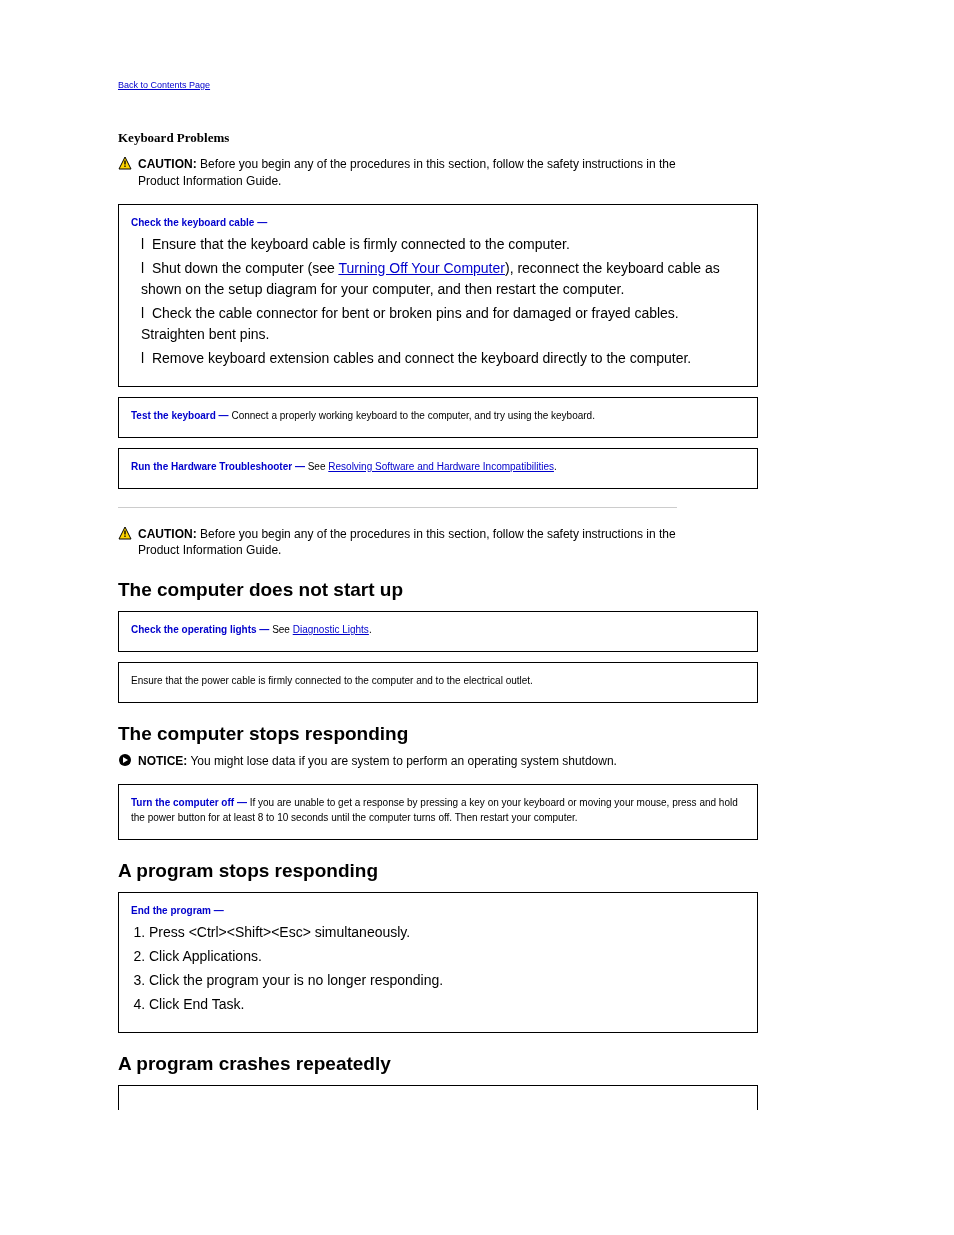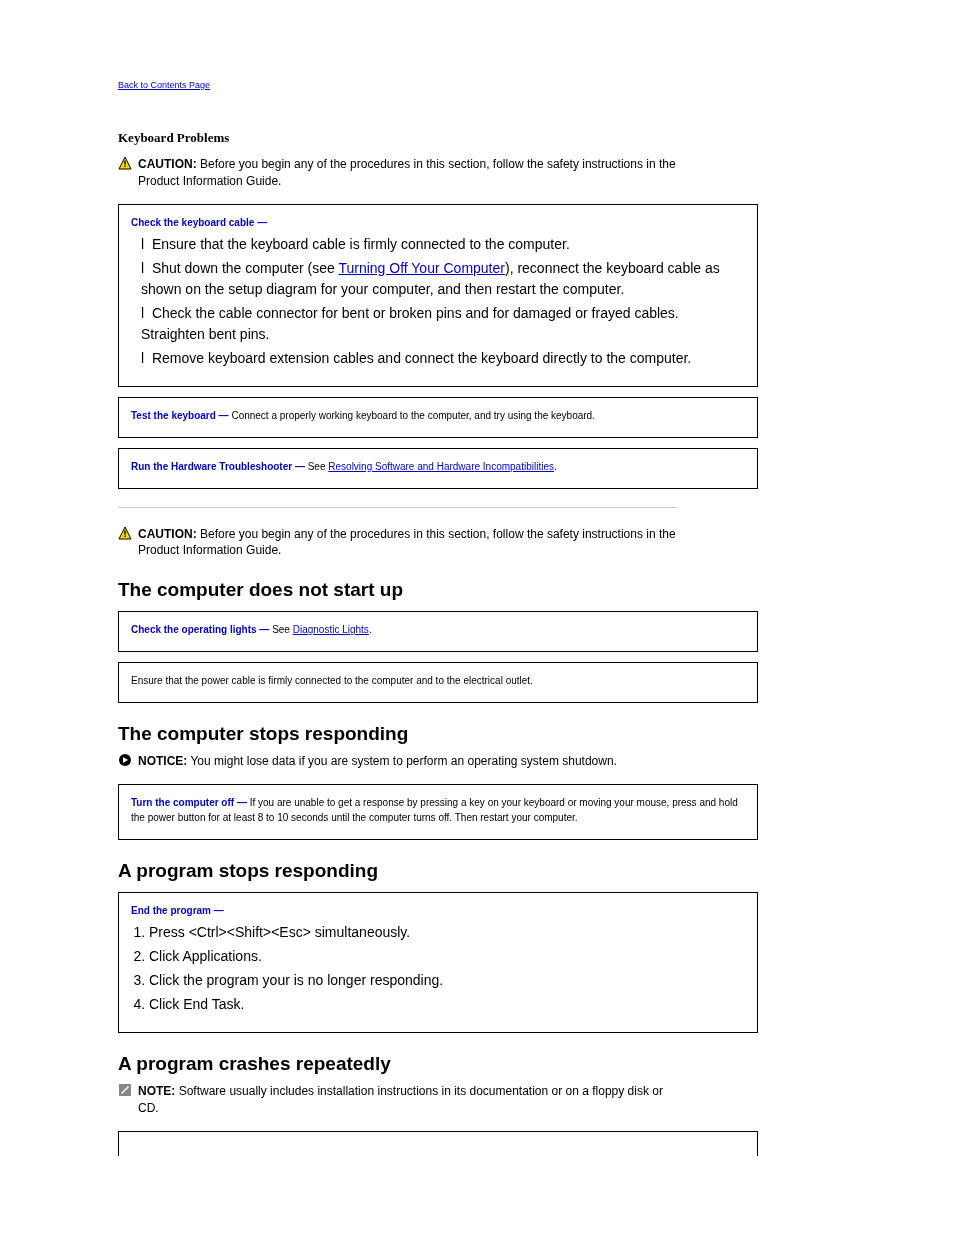--- a/index.html
+++ b/index.html
@@ -190,28 +190,16 @@
     <ol class="small">
       <li>Press &lt;Ctrl&gt;&lt;Shift&gt;&lt;Esc&gt; simultaneously.</li>
       <li><span>Click Applications.</span></li>
       <li>Click the program your is no longer responding.</li>
       <li><span>Click End Task.</span></li>
     </ol>
   </div>
 
   <h2 class="sub-title">A program crashes repeatedly</h2>
 
-  <div class="note-line">
-    <span class="icon">
-      <svg width="14" height="14" viewBox="0 0 14 14">
-        <rect x="1" y="1" width="12" height="12" fill="#888"></rect>
-        <path d="M3 10 L10 3 L11 4 L4 11 Z" fill="#fff"></path>
-      </svg>
-    </span>
-    <span>
-      <span class="note-label">NOTE:</span>
-      <span>Software usually includes installation instructions in its documentation or on a floppy disk or CD.</span>
-    </span>
-  </div>
 
   <div class="box" style="border-bottom:none; height:14px;"></div>
 
 </div>
 
 </body></html>

